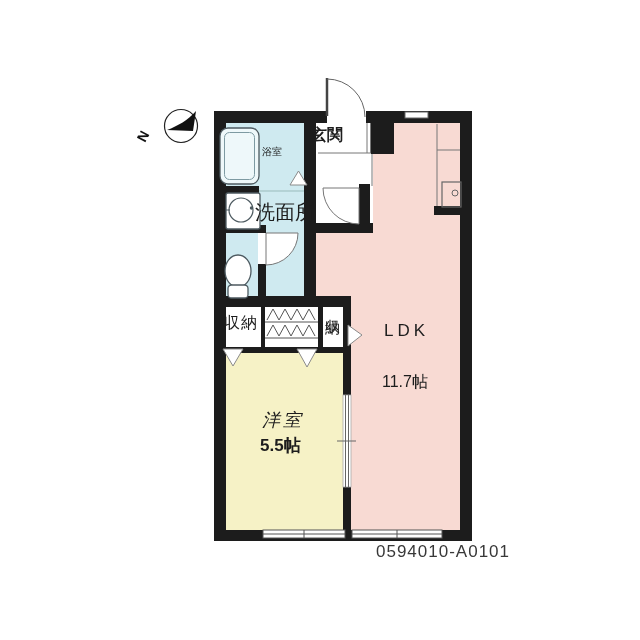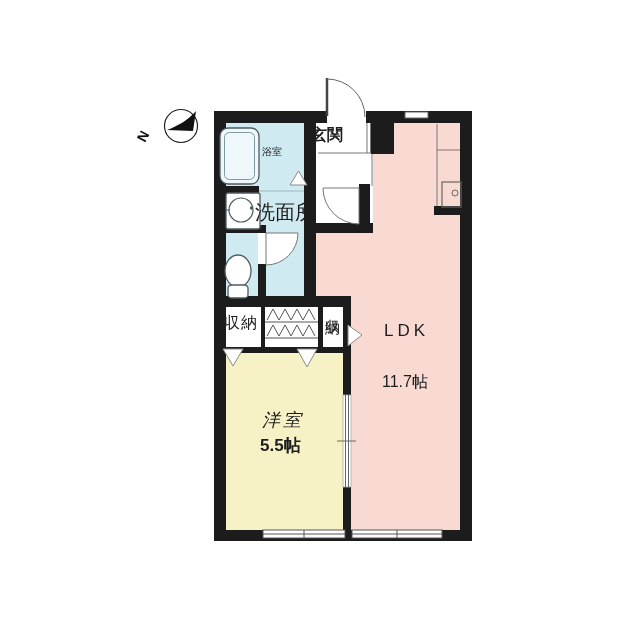--- a/index.html
+++ b/index.html
@@ -163,13 +163,14 @@
 
   <div class="lbl lbl-genkan">玄関</div>
   <div class="lbl lbl-bath">浴室</div>
   <div class="lbl lbl-wash">洗面所</div>
   <div class="lbl lbl-closetL">収納</div>
   <div class="lbl lbl-closetR">収納</div>
   <div class="lbl lbl-ldk">LDK</div>
   <div class="lbl lbl-ldksize">11.7帖</div>
   <div class="lbl lbl-west">洋室</div>
   <div class="lbl lbl-westsize">5.5帖</div>
+  <div class="lbl lbl-code">0594010-A0101</div>
 </div>
 
 </body></html>

